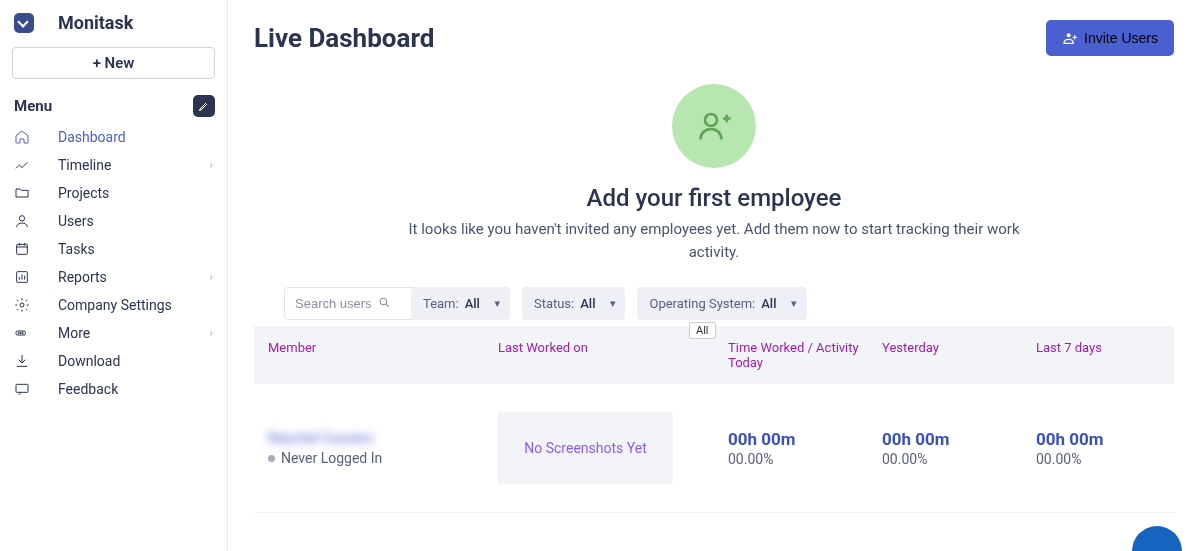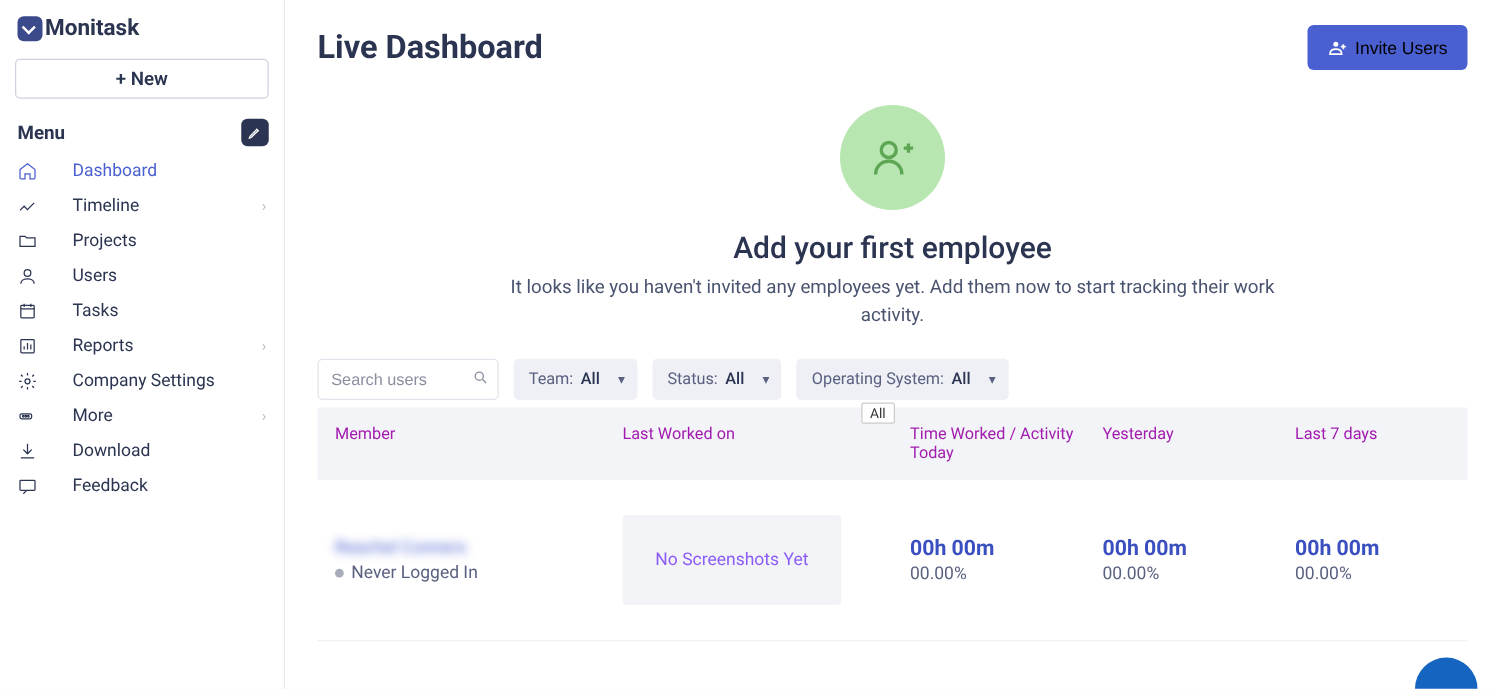--- a/index.html
+++ b/index.html
@@ -16,21 +16,21 @@
   width: 228px;
   background: #fff;
   border-right: 1px solid #e9e9ef;
   padding: 0;
   display: flex;
   flex-direction: column;
 }
 .logo {
   display: flex;
   align-items: center;
-  gap: 2px;
+  gap: 24px;
   padding: 12px 14px 8px 14px;
   font-weight: 700;
   font-size: 18px;
   color: #2b3450;
 }
 .logo-icon {
   width: 20px;
   height: 20px;
   background: #3a4a8a;
   border-radius: 5px;
@@ -173,20 +173,21 @@
   position: relative;
   width: 145px;
 }
 .search-input {
   width: 100%;
   border: 1px solid #e2e4ec;
   border-radius: 4px;
   padding: 8px 28px 8px 10px;
   font-size: 13px;
   color: #555;
+  margin-left: 30px;
 }
 .search-input::placeholder { color: #8a8fa0; }
 .search-icon {
   position: absolute;
   right: 8px;
   top: 50%;
   transform: translateY(-50%);
   color: #8a8fa0;
   font-size: 13px;
 }

